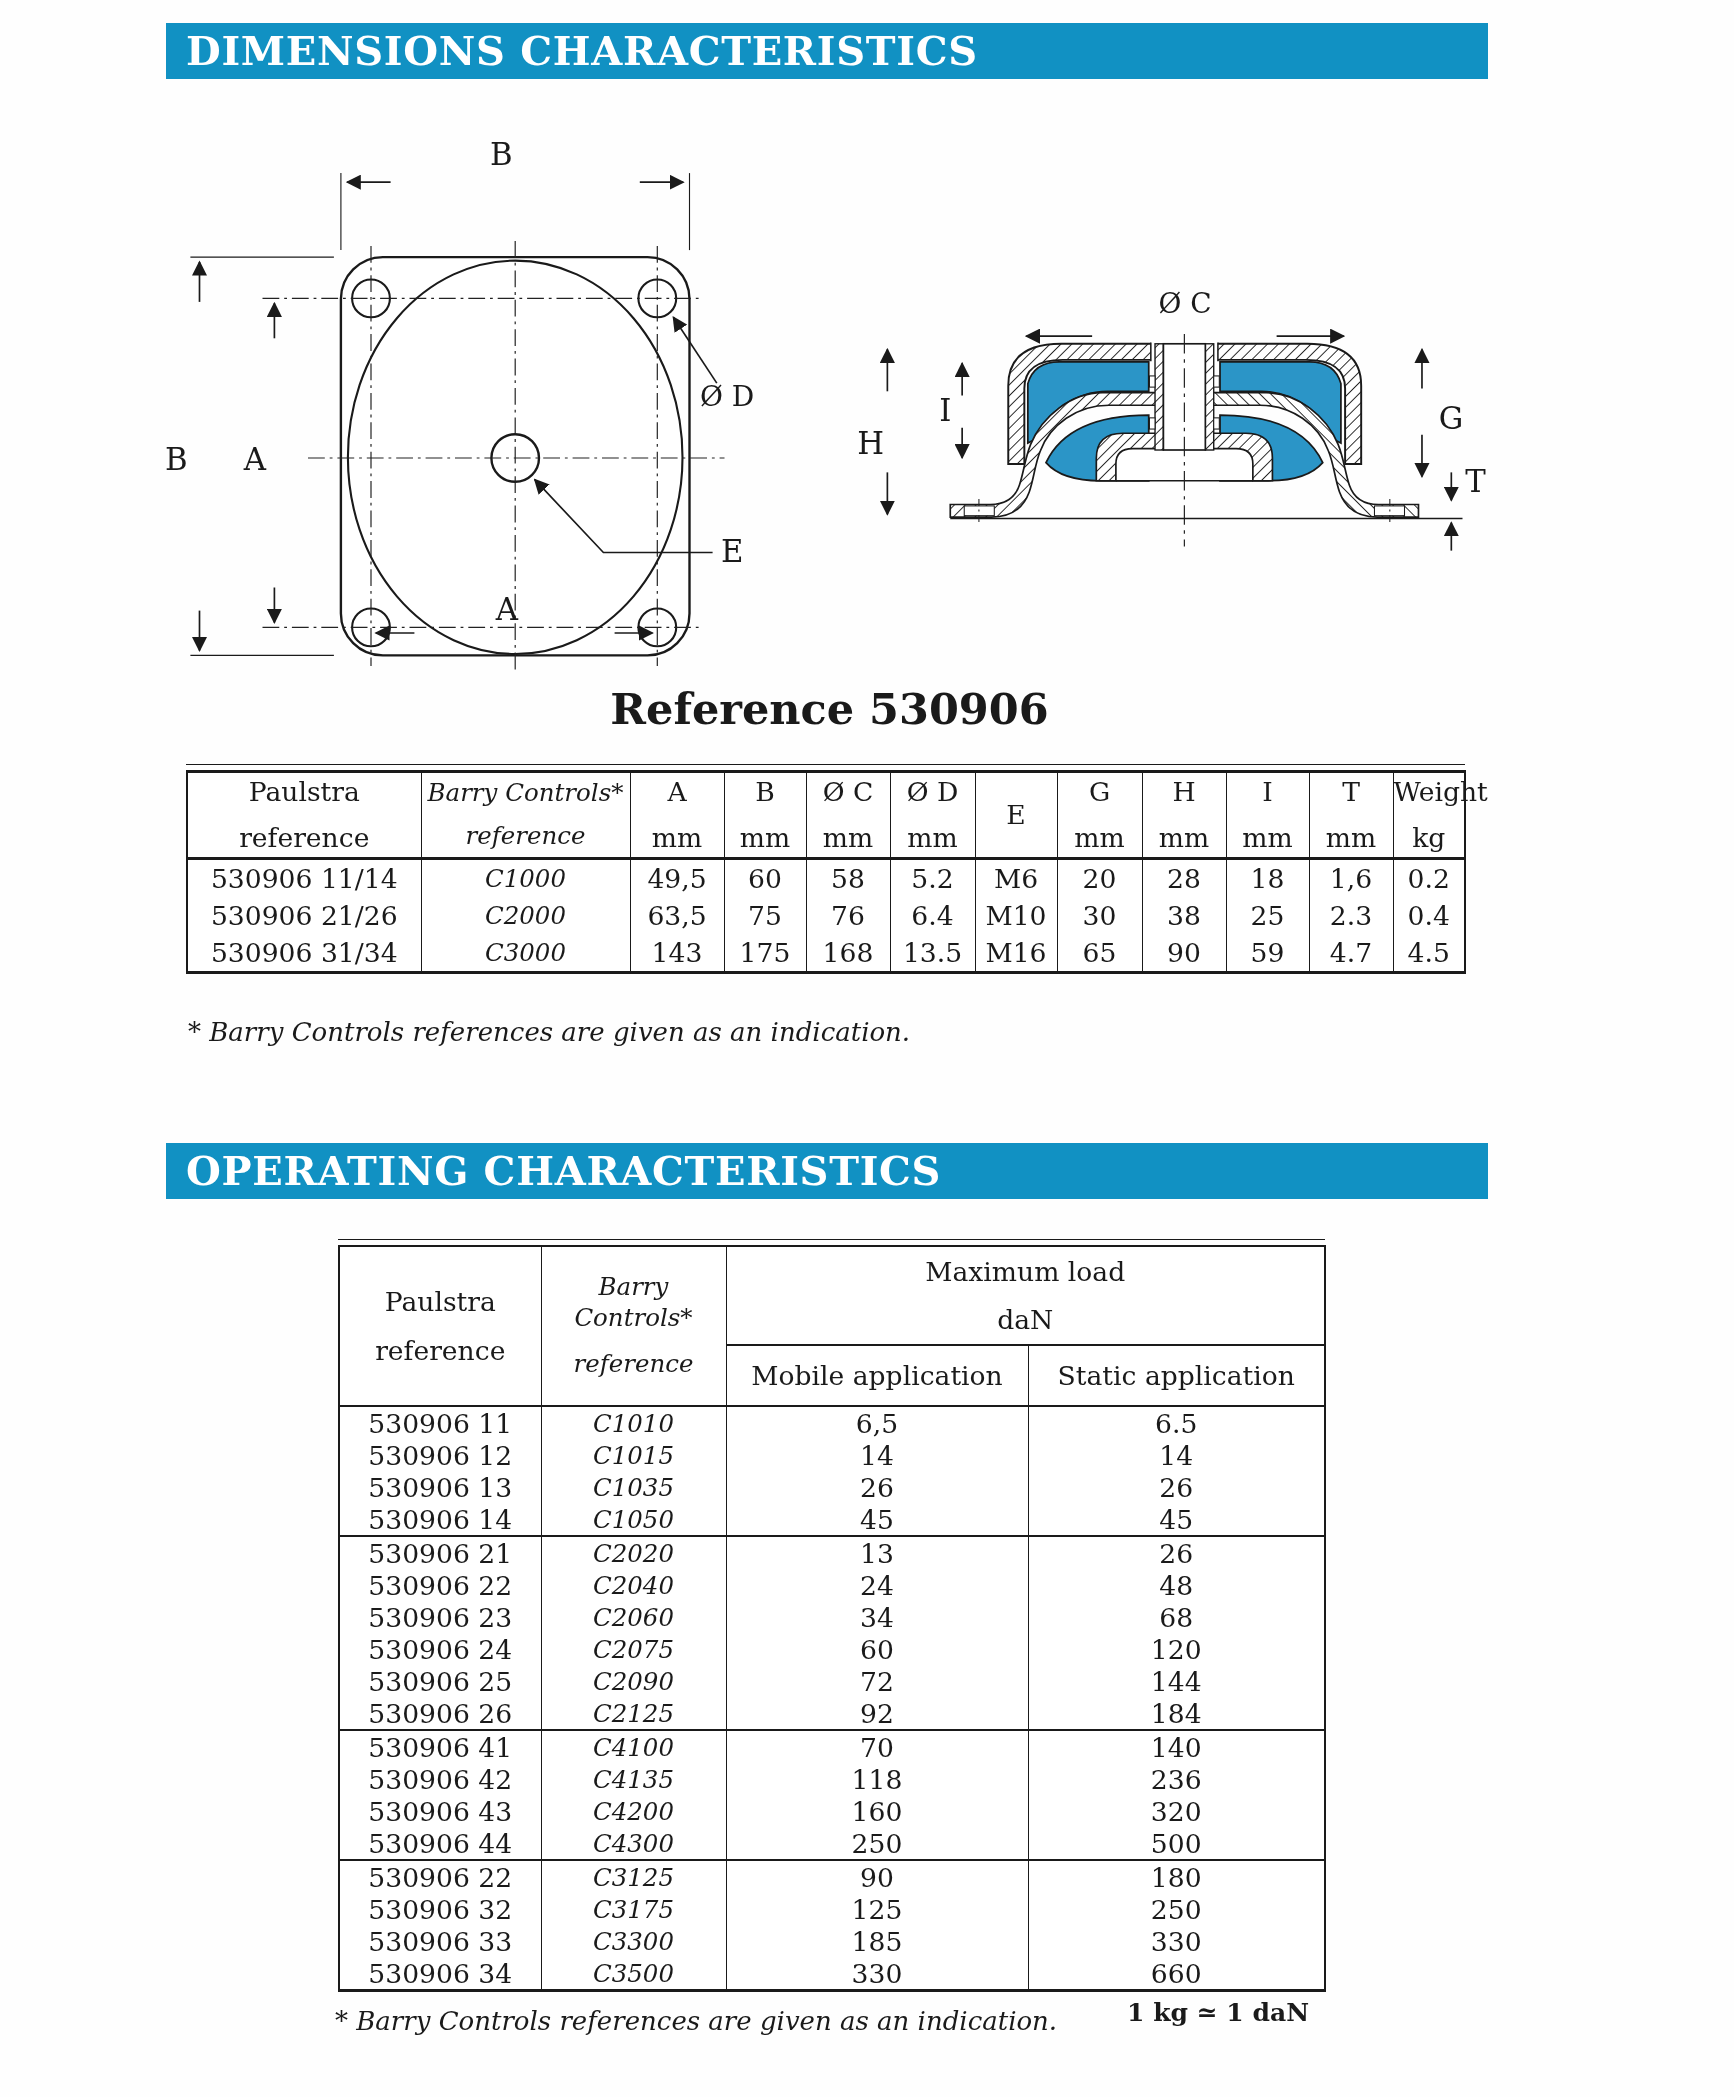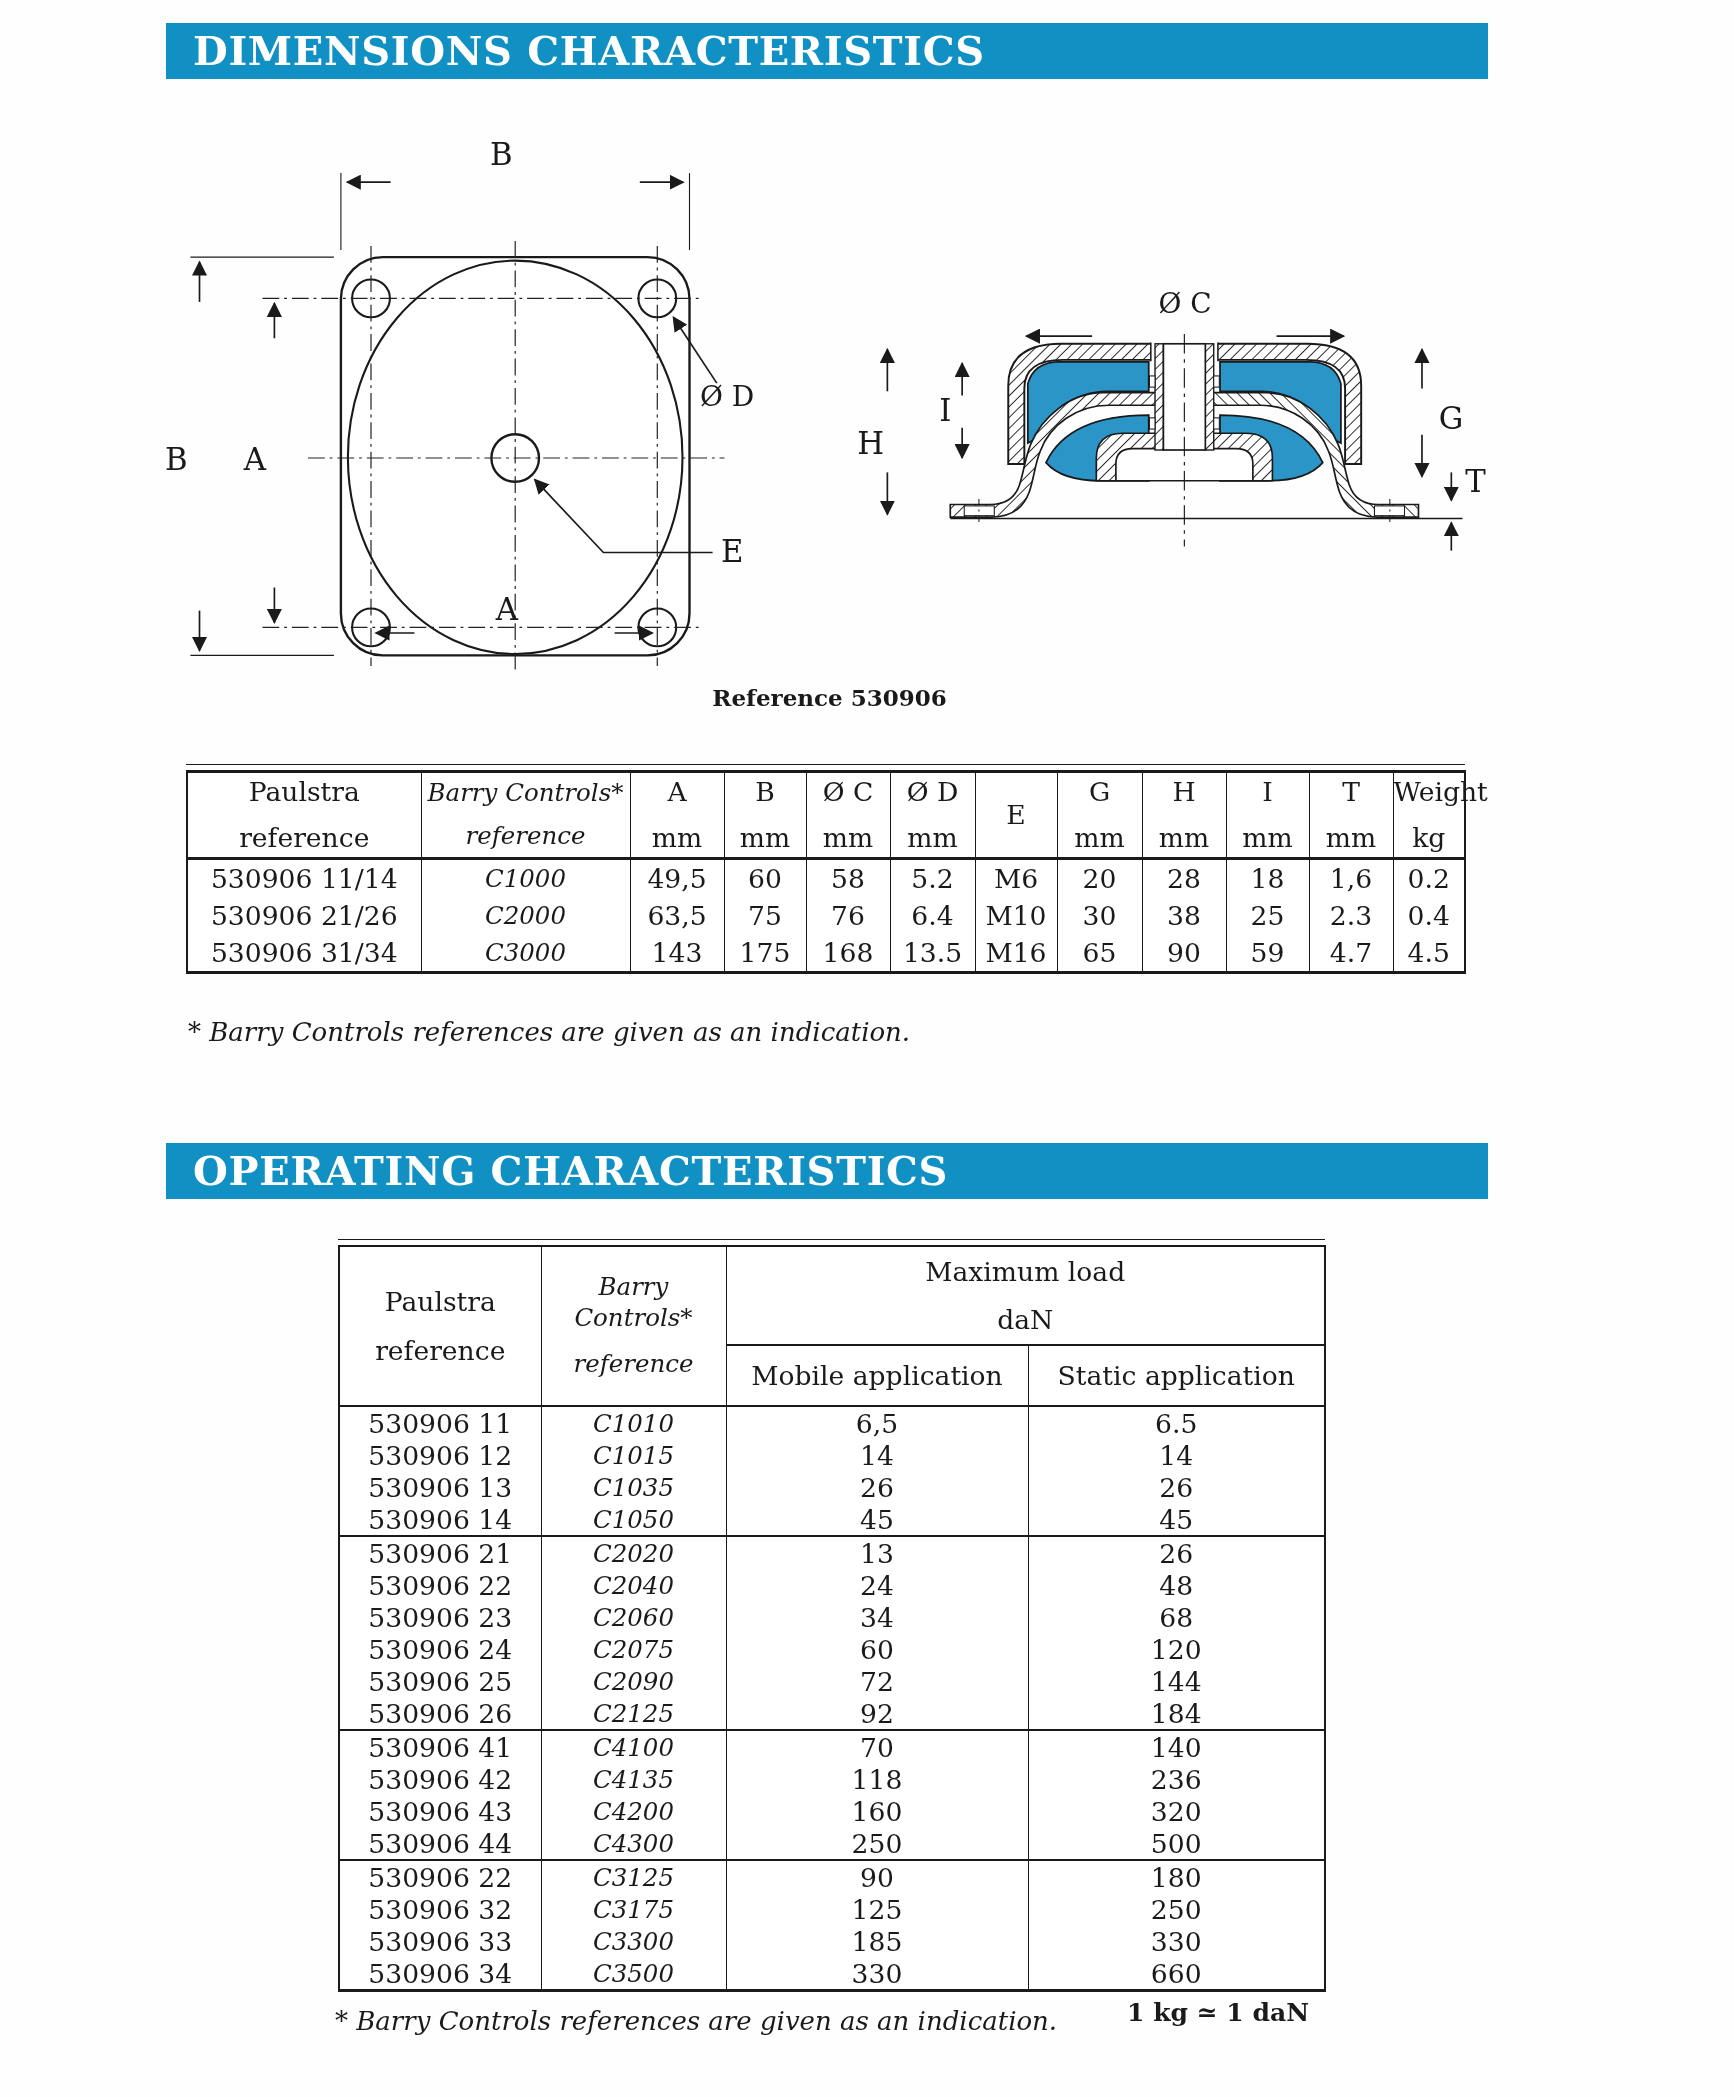--- a/index.html
+++ b/index.html
@@ -1,24 +1,24 @@
 <!DOCTYPE html>
 <html style="font-size:11.2px"><head>
 <meta charset="utf-8">
 <style>
   html,body{margin:0;padding:0;background:#e8e8e8;}
   #page{position:relative;width:1735px;height:2097px;background:#fefefe;overflow:hidden;
         font-family:"DejaVu Serif","Liberation Serif",serif;color:#1a1a1a;}
   .banner{position:absolute;left:166px;width:1322px;height:56px;line-height:56px;
-          padding-left:27px;box-sizing:border-box;font-size:40px;font-weight:bold;
+          padding-left:20px;box-sizing:border-box;font-size:40px;font-weight:bold;
           letter-spacing:0.7px;color:#fff;}
   #banner1{top:23px;}
   #banner2{top:1143px;}
   .caption{position:absolute;left:0;top:684px;width:1659px;text-align:center;
-           font-size:23px;font-weight:bold;}
+           font-size:43px;font-weight:bold;}
   .hairline{position:absolute;height:1.4px;background:#1a1a1a;}
   #hl1{left:186px;top:764px;width:1279px;}
   #hl2{left:338px;top:1239px;width:987px;}
   table{border-collapse:collapse;table-layout:fixed;position:absolute;background:#fff;}
   th,td{text-align:center;vertical-align:middle;padding:0;font-weight:normal;}
   
   #dimtable{left:186px;top:770px;width:1279px;border:2.1px solid #1a1a1a;border-top-width:3.5px;border-bottom-width:3.5px;}
   #dimtable th,#dimtable td{border-left:1.4px solid #1a1a1a;font-size:26.6px;}
   #dimtable thead th{border-bottom:3.5px solid #1a1a1a;height:84px;}
   #dimtable tbody td{height:37px;margin-left:43px;}

